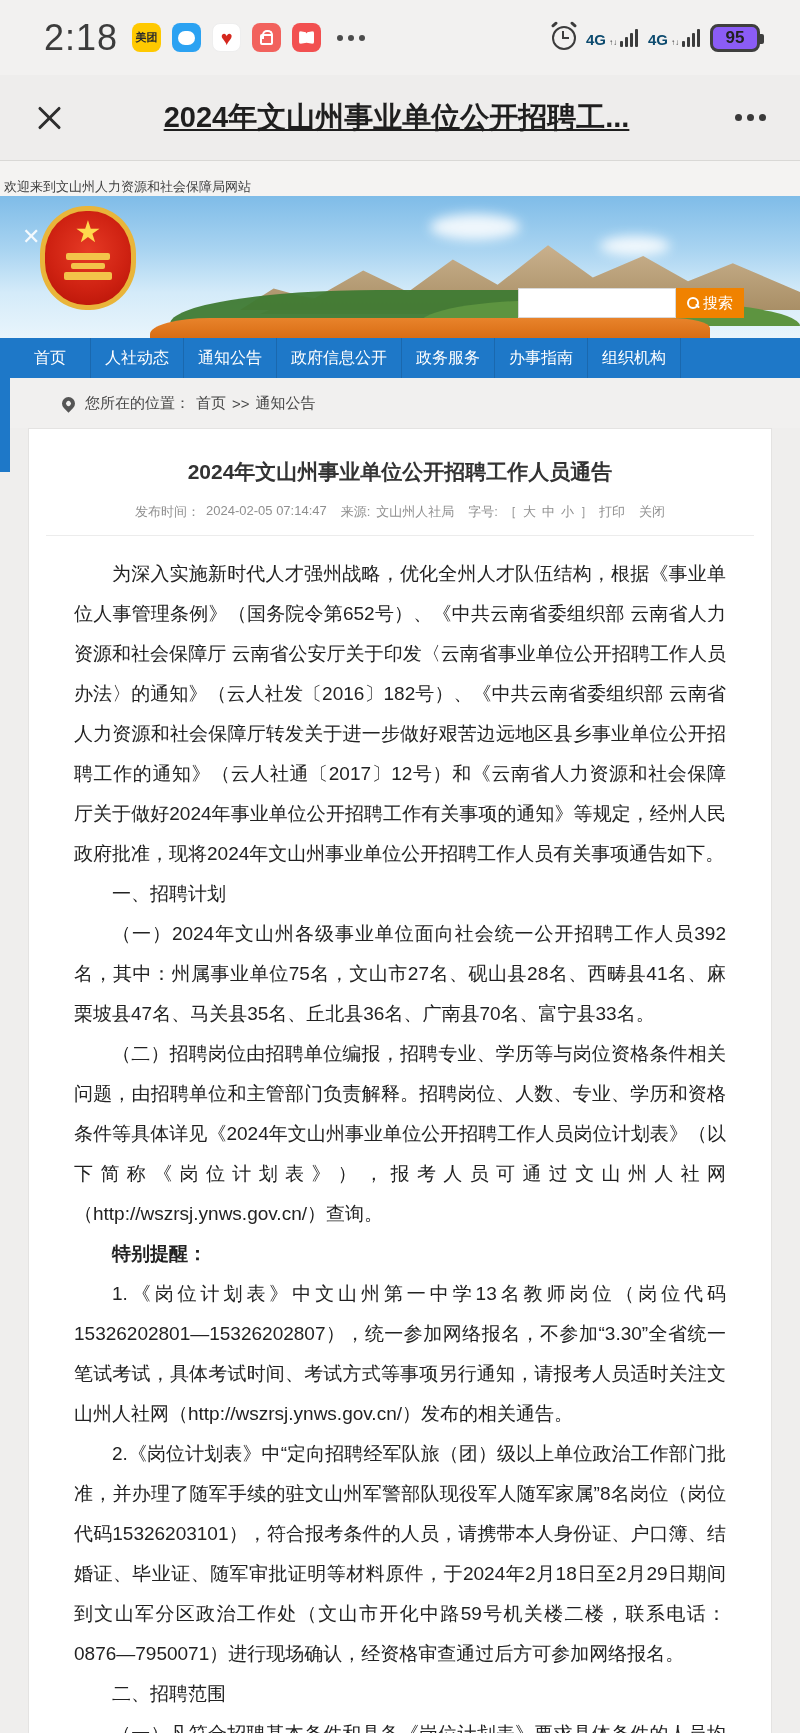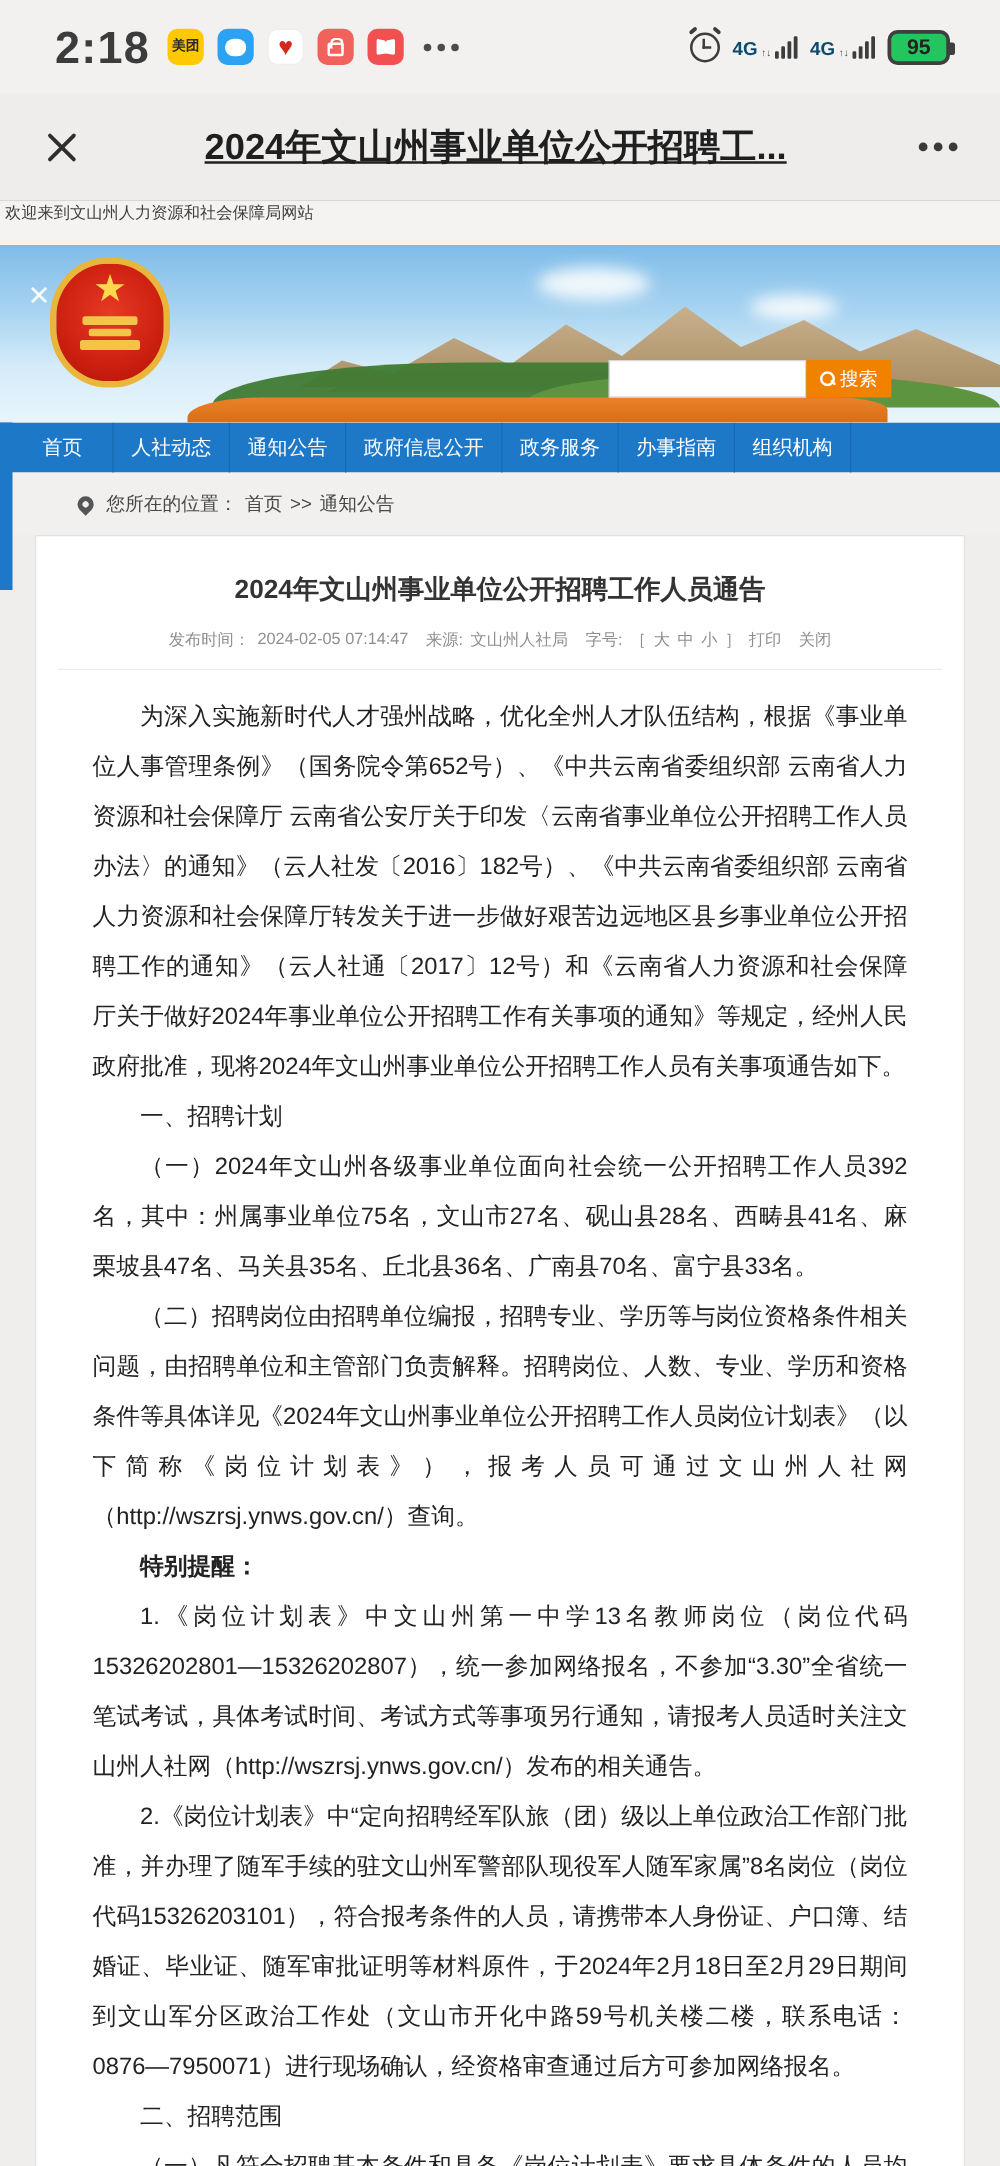--- a/index.html
+++ b/index.html
@@ -6,21 +6,21 @@
   html,body { width:800px; }
   body {
     height:1733px; overflow:hidden; position:relative;
     background:#efeeed;
     font-family:"Liberation Sans","DejaVu Sans",sans-serif;
     -webkit-font-smoothing:antialiased;
   }
 
   
   .status-bar{height:75px;background:#f2f1f0;display:flex;align-items:center;padding:0 40px 0 44px;}
-  .sb-time{font-size:36px;color:#3c3c3c;font-weight:bold;letter-spacing:1px;}
+  .sb-time{font-size:36px;color:#3c3c3c;font-weight:normal;letter-spacing:1px;}
   .sb-apps{display:flex;align-items:center;gap:11px;margin-left:14px;}
   .app-ic{width:29px;height:29px;border-radius:8px;display:flex;align-items:center;justify-content:center;overflow:hidden;}
   .app-meituan{background:#ffc900;color:#2b2b2b;font-size:11px;font-weight:bold;line-height:1;}
   .app-msg{background:#2ba2f2;position:relative;}
   .app-msg .bubble{width:17px;height:14px;background:#fff;border-radius:8px;}
   .app-heart{background:#fff;border:1px solid #eee;}
   .app-heart .heart{color:#d5281e;font-size:20px;line-height:1;}
   .app-bag{background:#f2625d;position:relative;}
   .app-bag .bag{width:13px;height:11px;border:2px solid #fff;border-radius:2px;margin-top:4px;}
   .app-bag .bag:before{content:"";display:block;width:7px;height:7px;border:2px solid #fff;border-bottom:none;border-radius:5px 5px 0 0;margin:-6px auto 0;}
@@ -30,39 +30,39 @@
   .sb-more i,.tb-more i{width:6px;height:6px;border-radius:50%;background:#4c4c4c;display:block;}
   .sb-more{margin-left:16px;}
   .sb-right{margin-left:auto;display:flex;align-items:center;gap:10px;}
   .sig{display:flex;align-items:flex-end;gap:2px;}
   .sig .g{font-size:15px;font-weight:bold;color:#0c4a6e;line-height:1;margin-right:1px;}
   .sig .arr{font-size:8px;color:#3c3c3c;line-height:1;display:flex;flex-direction:column;margin-right:1px;}
   .bars{display:flex;align-items:flex-end;gap:2px;}
   .bars i{width:3px;background:#3c3c3c;display:block;border-radius:1px;}
   .bars i:nth-child(1){height:6px;} .bars i:nth-child(2){height:10px;}
   .bars i:nth-child(3){height:14px;} .bars i:nth-child(4){height:18px;}
-  .battery{width:50px;height:28px;border:3px solid #3f3f3f;border-radius:8px;background:#22c55e;display:flex;align-items:center;justify-content:center;position:relative;}
+  .battery{width:50px;height:28px;border:3px solid #3f3f3f;border-radius:8px;background:#8b5cf6;display:flex;align-items:center;justify-content:center;position:relative;}
   .battery span{font-size:17px;font-weight:bold;color:#222;}
   .battery:after{content:"";position:absolute;right:-7px;top:7px;width:4px;height:10px;background:#3f3f3f;border-radius:0 2px 2px 0;}
   .alarm{width:24px;height:24px;border:2.5px solid #3c3c3c;border-radius:50%;position:relative;}
   .alarm:before{content:"";position:absolute;left:8px;top:3px;width:2px;height:8px;background:#3c3c3c;}
   .alarm:after{content:"";position:absolute;left:8px;top:9px;width:7px;height:2px;background:#3c3c3c;}
   .alarm .b1,.alarm .b2{position:absolute;width:7px;height:3px;background:#3c3c3c;top:-5px;border-radius:2px;}
   .alarm .b1{left:-3px;transform:rotate(-40deg);} .alarm .b2{right:-3px;transform:rotate(40deg);}
 
   
   .title-bar{height:86px;background:#eeedec;border-bottom:1px solid #d9d8d6;display:flex;align-items:center;padding:0 34px;}
   .tb-close{width:30px;height:30px;position:relative;cursor:pointer;}
   .tb-close:before,.tb-close:after{content:"";position:absolute;left:14px;top:0;width:3px;height:30px;background:#2e2e2e;border-radius:2px;}
   .tb-close:before{transform:rotate(45deg);} .tb-close:after{transform:rotate(-45deg);}
   .tb-title{flex:1;text-align:center;font-size:29px;font-weight:bold;color:#1f1f1f;white-space:nowrap;overflow:hidden;padding:0 12px;text-decoration:underline;}
   .tb-more{margin-left:6px;} .tb-more i{width:7px;height:7px;background:#3a3a3a;}
 
   
-  .welcome{height:35px;background:#f4f3f2;display:flex;align-items:flex-start;padding-left:4px;font-size:13px;color:#3f3f3f;}
+  .welcome{height:35px;background:#f4f3f2;display:flex;align-items:flex-end;padding-left:4px;font-size:13px;color:#3f3f3f;}
 
   
   .banner{height:142px;position:relative;overflow:hidden;
     background:linear-gradient(180deg,#7fbce8 0%,#a9d4f1 38%,#d4ebf9 68%,#e9f5fc 100%);}
   .cloud{position:absolute;background:#fff;border-radius:50%;filter:blur(6px);opacity:.85;}
   .mtn1{position:absolute;right:0;bottom:28px;width:560px;height:72px;background:linear-gradient(180deg,#cdb491,#a98f66);
     clip-path:polygon(0 100%,6% 70%,13% 85%,22% 45%,30% 75%,38% 30%,46% 65%,55% 10%,63% 55%,72% 25%,80% 60%,88% 35%,100% 75%,100% 100%);}
   .mtn2{position:absolute;right:120px;bottom:24px;width:420px;height:40px;background:#8f7851;opacity:.55;
     clip-path:polygon(0 100%,10% 55%,25% 80%,40% 35%,58% 75%,75% 45%,90% 70%,100% 50%,100% 100%);}
   .trees{position:absolute;left:170px;bottom:14px;width:520px;height:34px;background:#3f7a33;border-radius:40% 30% 0 0/100% 80% 0 0;opacity:.95;}
@@ -71,21 +71,21 @@
   .sparkle{position:absolute;left:22px;top:28px;color:#ffffff;font-size:22px;font-weight:bold;opacity:.9;}
   .logo-wrap{position:absolute;left:40px;top:10px;display:flex;align-items:center;gap:14px;}
   .emblem{width:96px;height:104px;background:radial-gradient(circle at 50% 42%,#e63a25 0%,#cf2212 55%,#b21105 100%);
     border:5px solid #e9b53a;border-radius:48%/46%;position:relative;display:flex;flex-direction:column;align-items:center;}
   .emblem .star{color:#ffd84d;font-size:30px;line-height:1;margin-top:6px;}
   .emblem .gate{width:44px;height:7px;background:#f3c34a;border-radius:2px;margin-top:6px;}
   .emblem .gate2{width:34px;height:6px;background:#f3c34a;border-radius:2px;margin-top:3px;}
   .emblem .gate3{width:48px;height:8px;background:#f3c34a;border-radius:2px;margin-top:3px;}
   .site-name{font-family:"Liberation Serif","DejaVu Serif",serif;font-weight:bold;font-size:56px;color:#1e70ba;
     letter-spacing:3px;text-shadow:0 1px 0 rgba(255,255,255,.6);}
-  .search{position:absolute;left:487px;top:92px;display:flex;}
+  .search{position:absolute;left:518px;top:92px;display:flex;}
   .search input{width:158px;height:30px;border:1px solid #d9d9d9;background:#fff;outline:none;padding:0 8px;font-size:14px;}
   .search .btn{width:68px;height:30px;background:#f08200;color:#fff;border:none;font-size:15px;
     display:flex;align-items:center;justify-content:center;gap:4px;cursor:pointer;}
   .mag{width:12px;height:12px;position:relative;display:inline-block;}
   .mag:before{content:"";position:absolute;left:0;top:0;width:8px;height:8px;border:2px solid #fff;border-radius:50%;}
   .mag:after{content:"";position:absolute;left:8px;top:8px;width:5px;height:2px;background:#fff;transform:rotate(45deg);border-radius:1px;}
 
   
   .nav{height:40px;background:#1e78c8;display:flex;padding-left:10px;}
   .nav-item{height:40px;padding:0 14px;min-width:81px;display:flex;align-items:center;justify-content:center;

